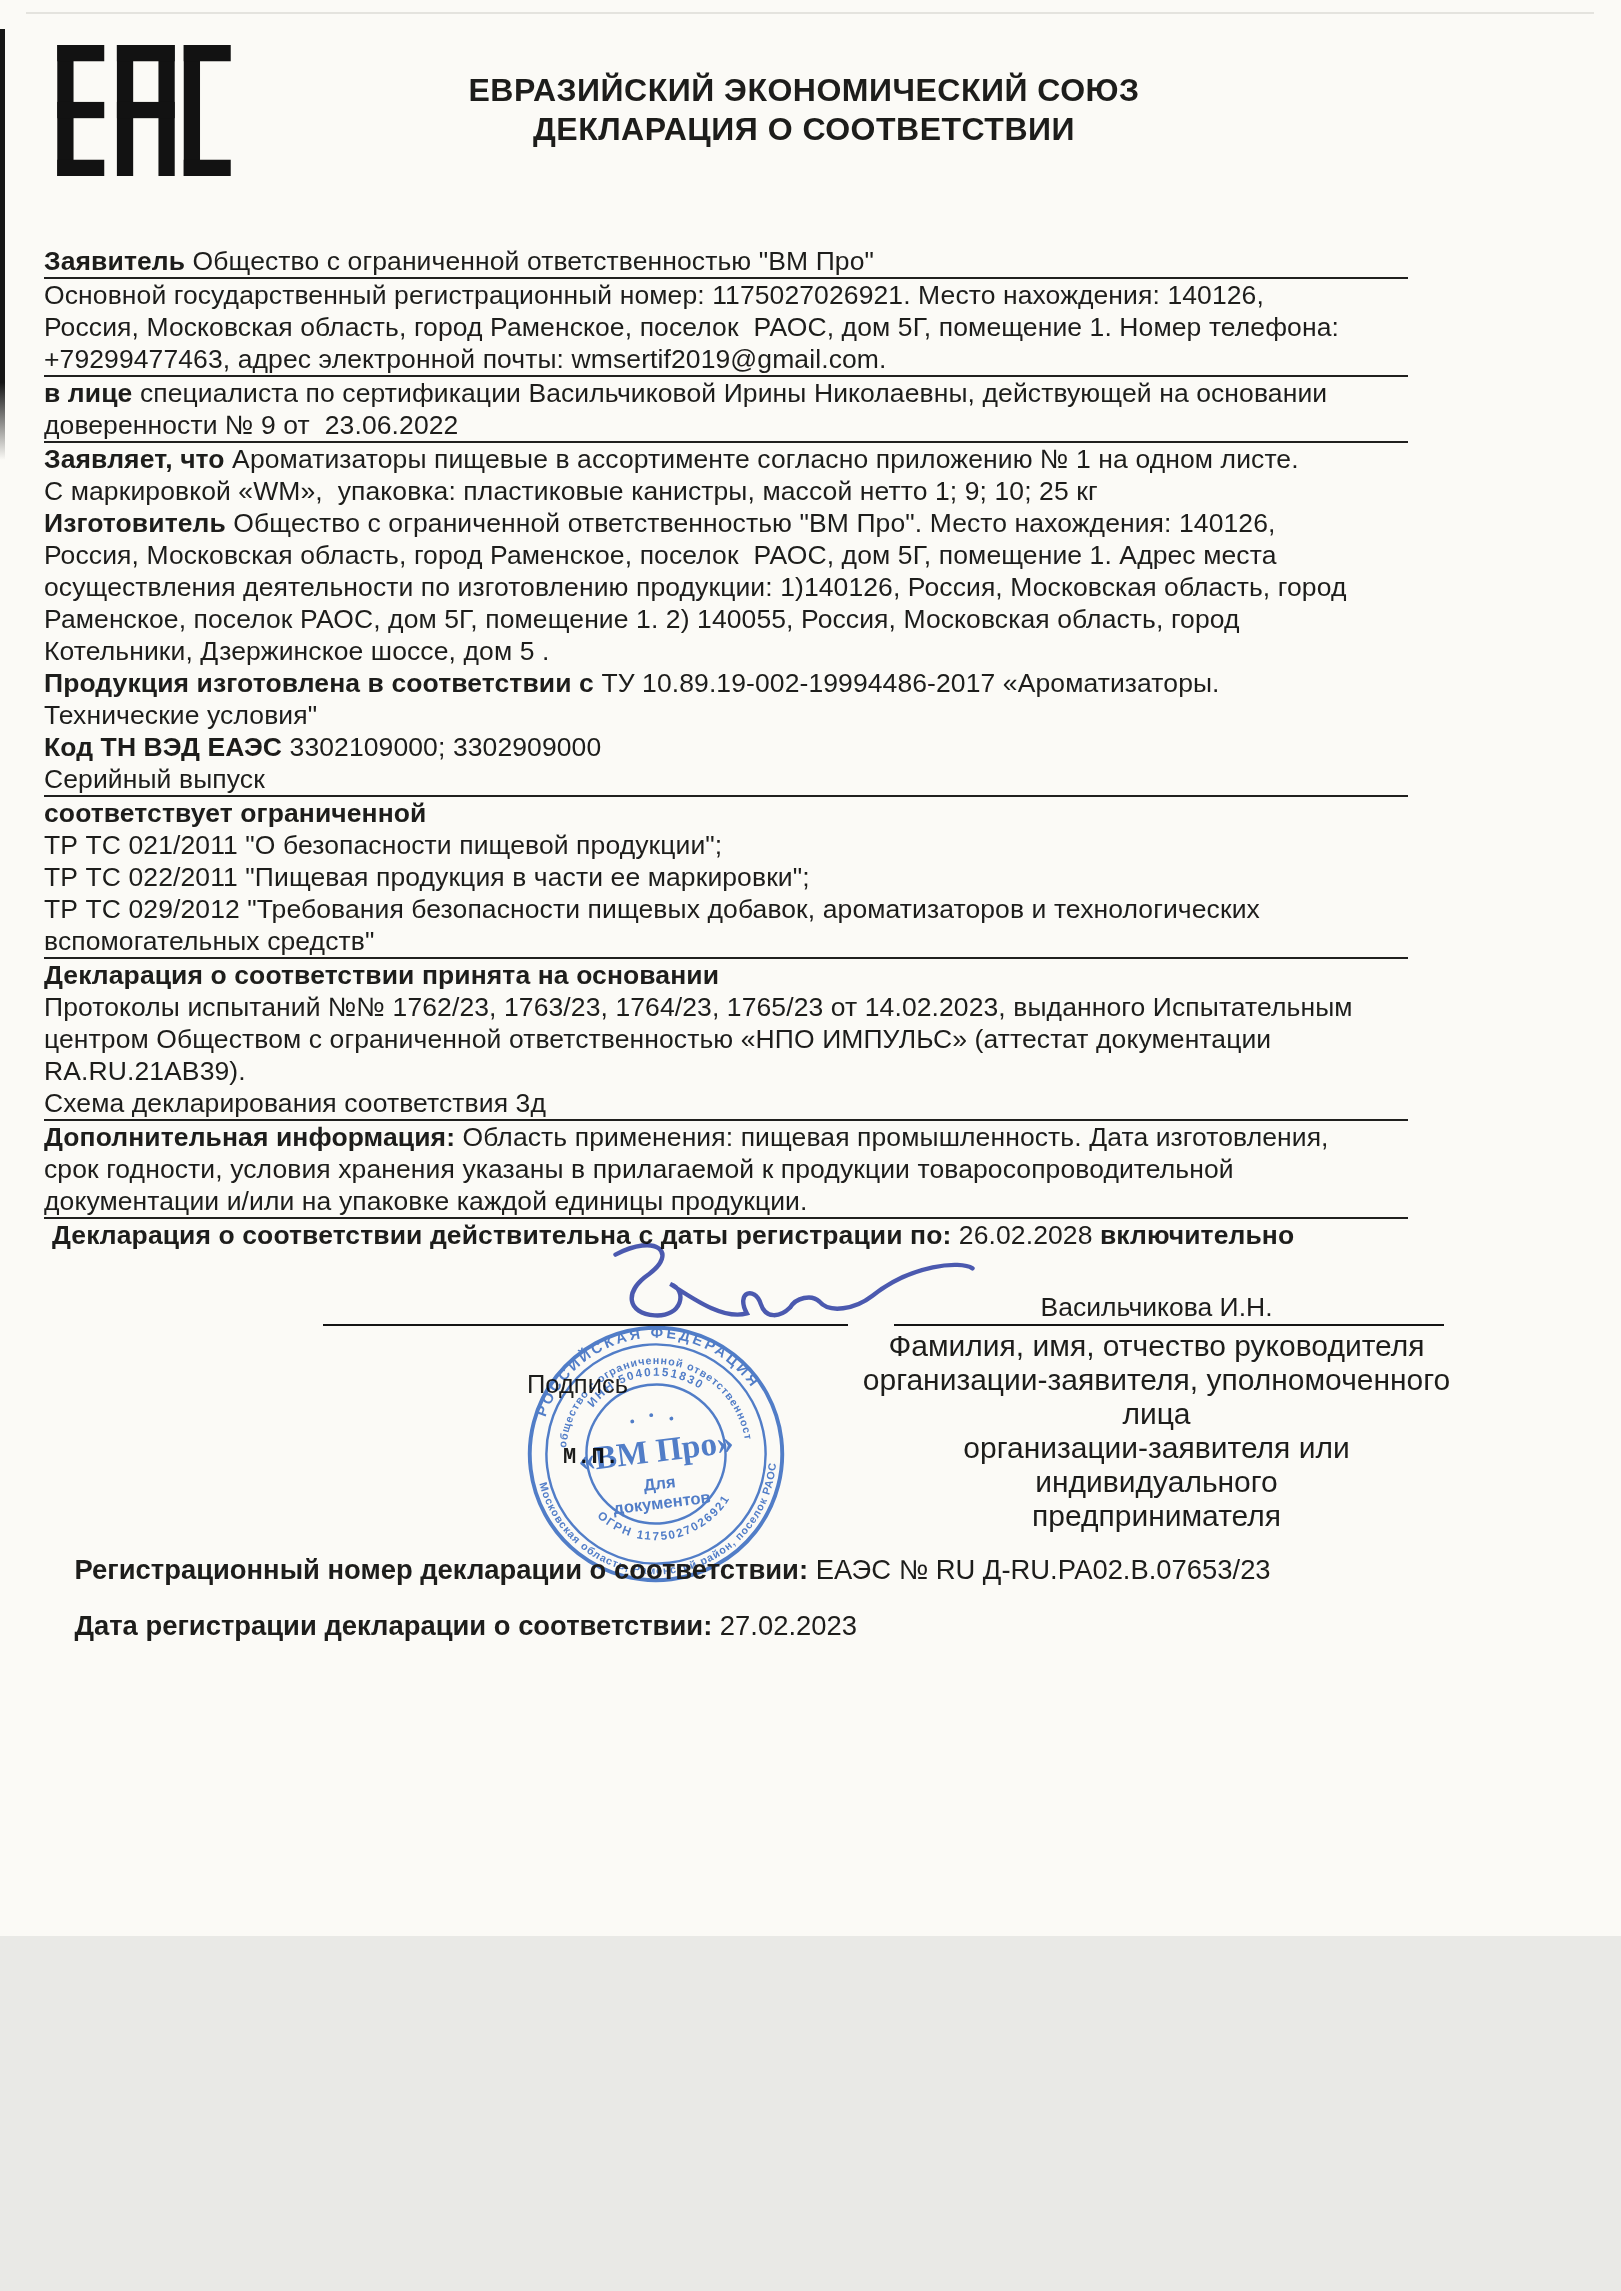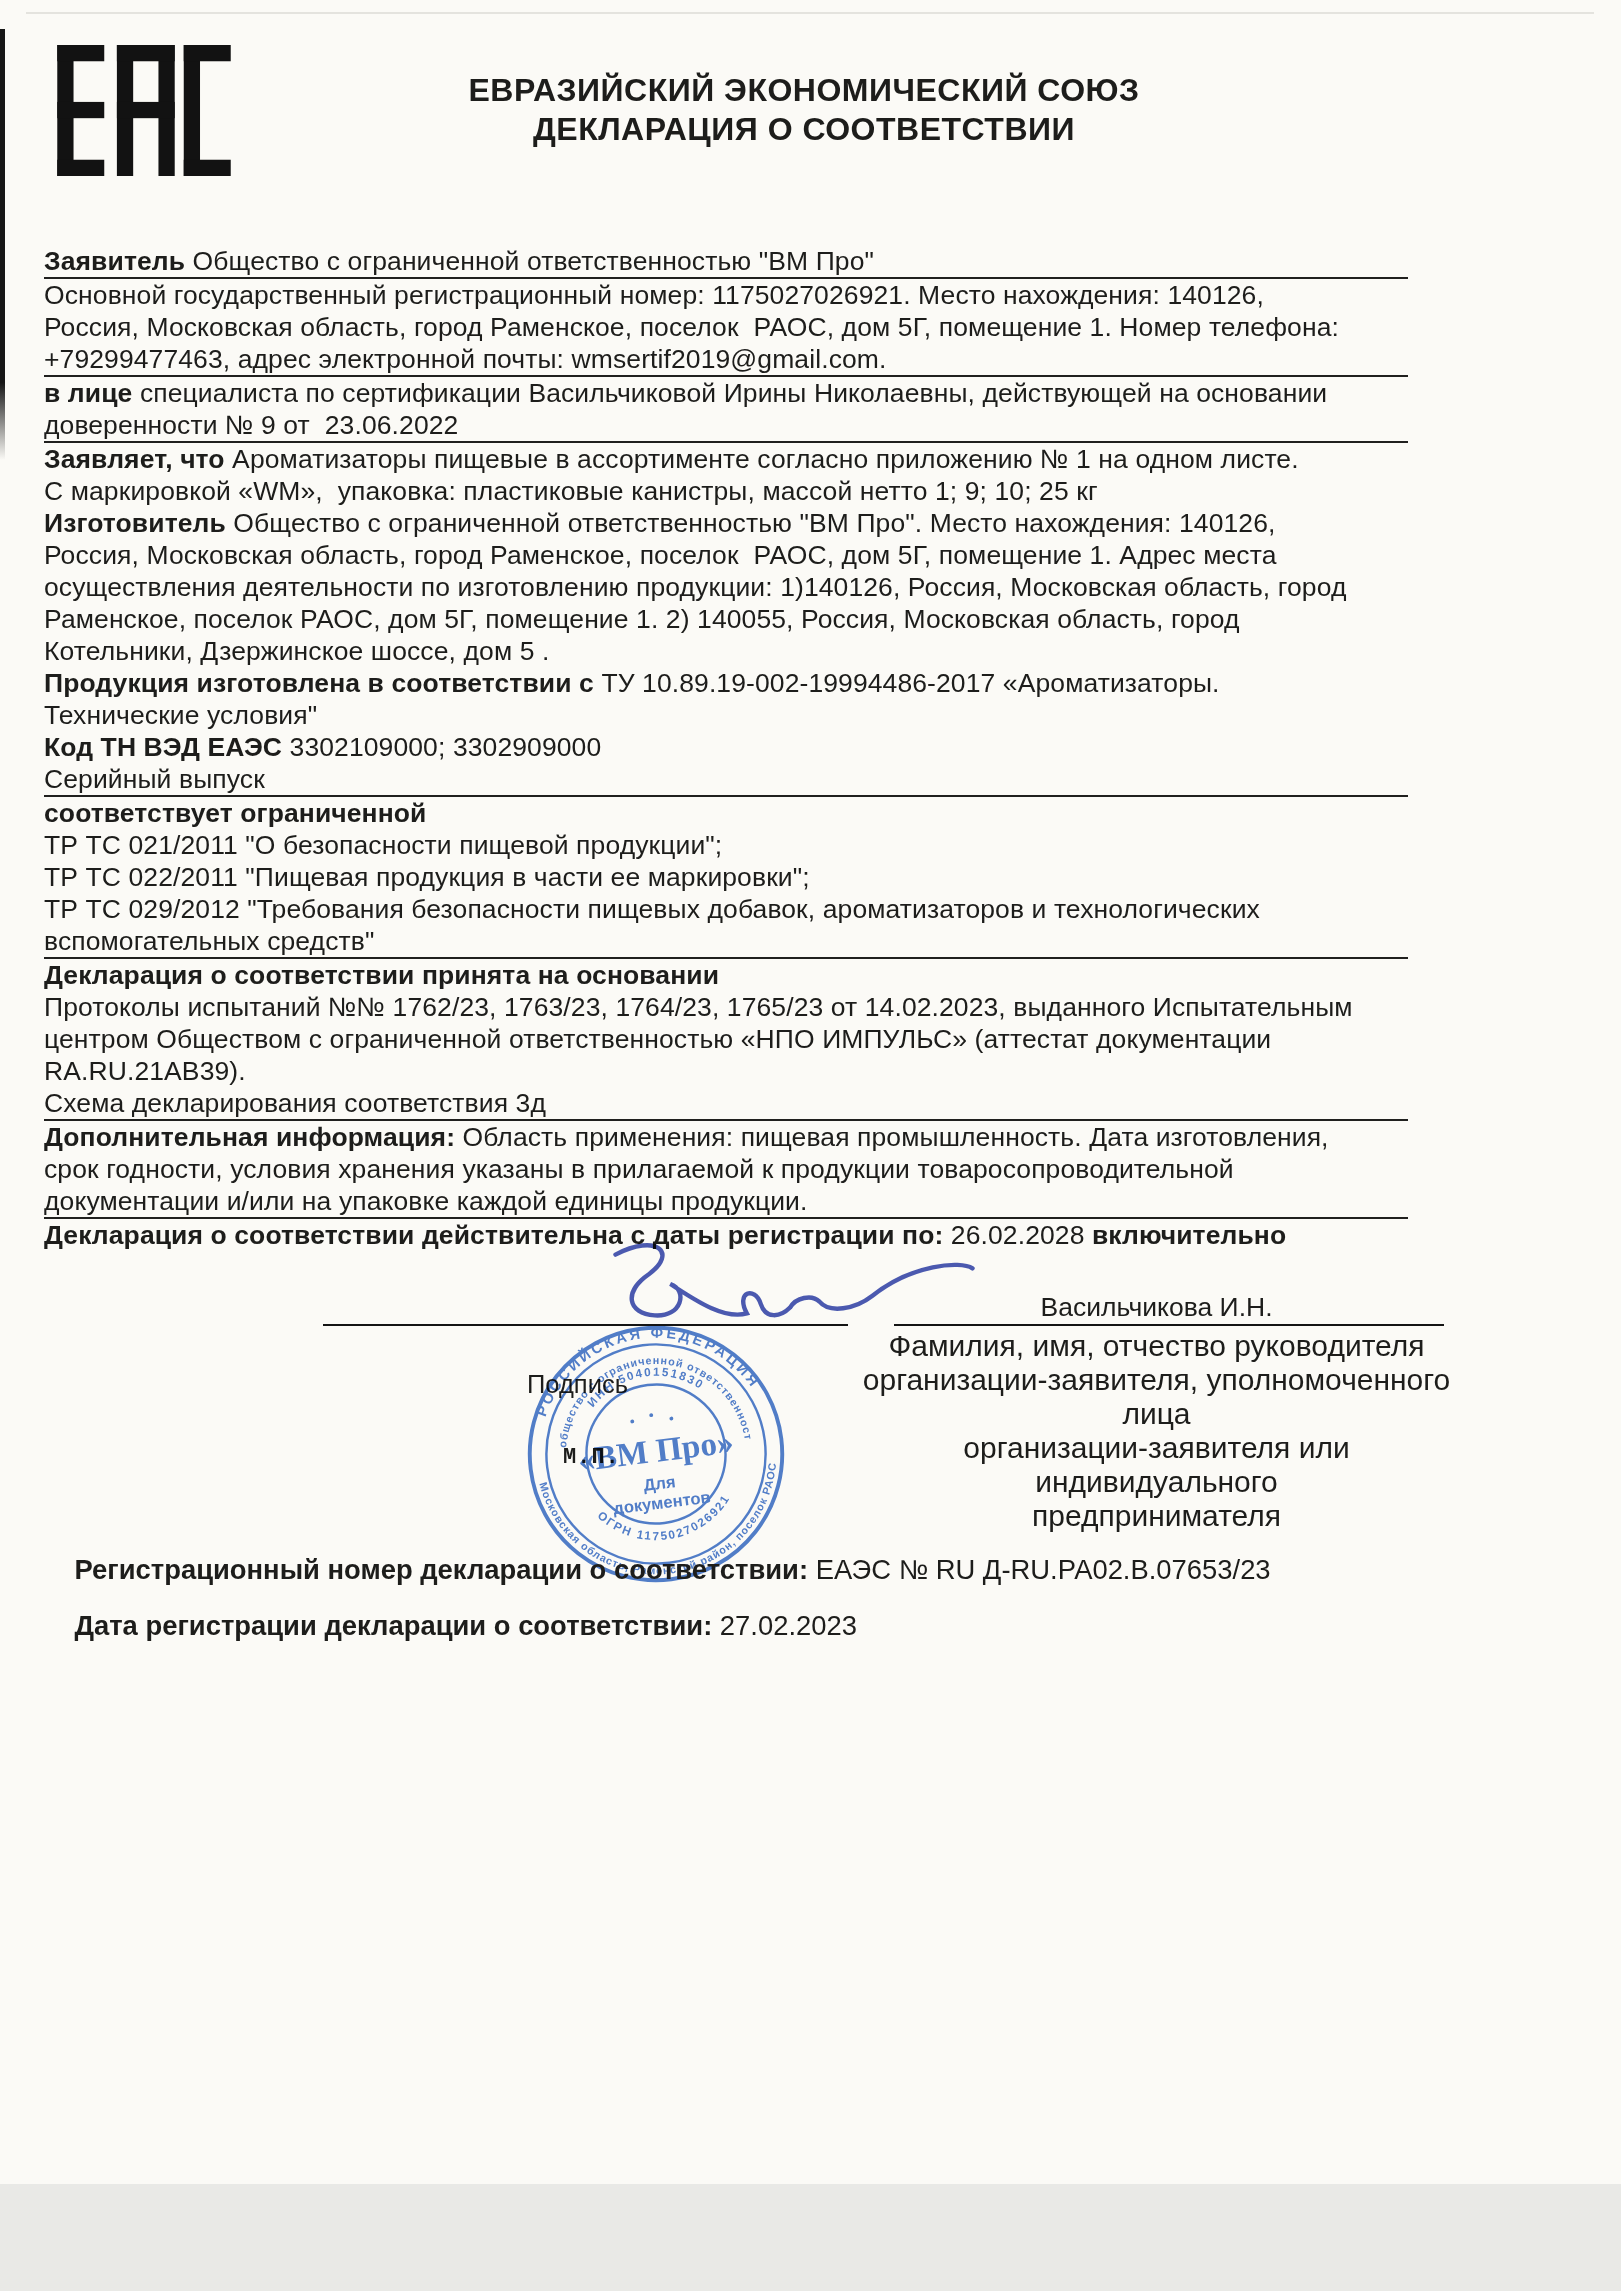--- a/index.html
+++ b/index.html
@@ -3,35 +3,35 @@
 <meta charset="utf-8">
 <style>
   html,body{margin:0;padding:0;}
   body{
     width:1621px;height:2292px;
     background:#e9e9e6;
     font-family:"Liberation Sans", sans-serif;
     color:#1d1d1b;
   }
   #page{
-    position:relative;width:1621px;height:2184px;
+    position:relative;width:1621px;height:1936px;
     background:#fbfaf6;overflow:hidden;
   }
   
   .edge-top{position:absolute;left:25.5px;top:11.8px;width:1568px;height:2px;background:#e4e3de;}
   .edge-left{position:absolute;left:0;top:29px;width:4.9px;height:431px;background:linear-gradient(#161616 82%,rgba(22,22,22,0));}
   .edge-bottom{position:absolute;left:0;top:2284px;width:1621px;height:2px;background:#e6e5e0;}
   
   #eac-logo{position:absolute;left:57px;top:45px;width:174px;height:131px;}
   #title{position:absolute;left:152px;top:71px;width:1304px;text-align:center;
          font-weight:bold;font-size:32px;line-height:39px;letter-spacing:0.5px;}
   
   #doc-body{position:absolute;left:44px;top:245px;width:1364px;}
   .sec{border-bottom:2.9px solid #20201e;}
-  .sec.nb{border-bottom:none;}
+  .sec.nb{border-bottom:none;margin-left:8px;}
   .row{height:32px;line-height:32px;font-size:26.5px;white-space:pre;overflow:visible;letter-spacing:0.1px;}
   .row b{font-weight:bold;}
   
   .sign-line{position:absolute;height:0;border-top:2.9px solid #141414;}
   #sig-line-left{left:323px;top:1324px;width:525px;}
   #sig-line-right{left:894px;top:1324px;width:550px;}
   #holder-name{position:absolute;left:882px;top:1292px;width:549px;text-align:center;font-size:26.5px;}
   #holder-caption{position:absolute;left:838px;top:1329px;width:637px;text-align:center;
                   font-size:30px;line-height:34px;}
   #podpis-label{position:absolute;left:527px;top:1370px;font-size:25.5px;}

